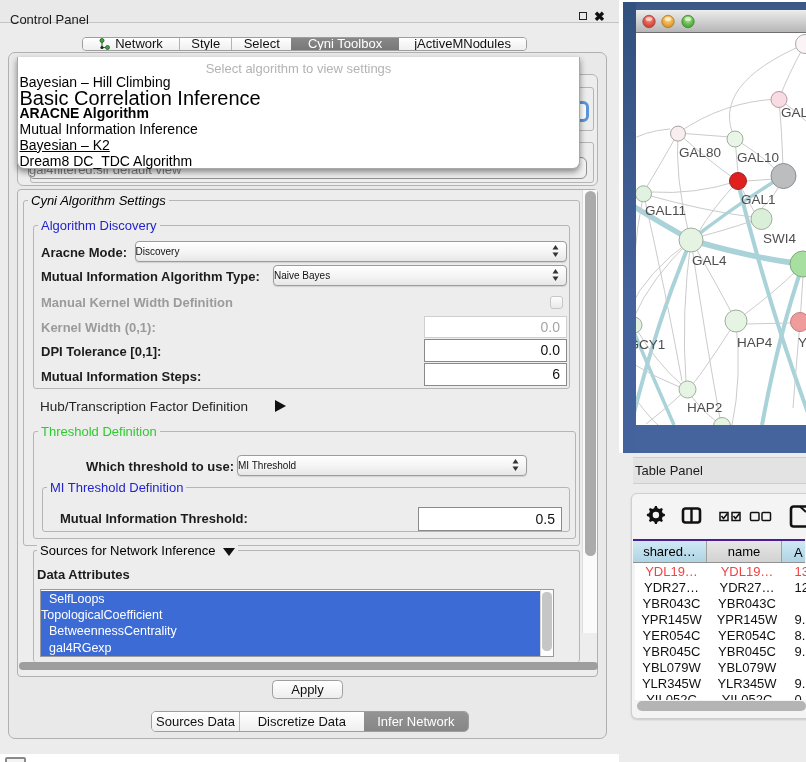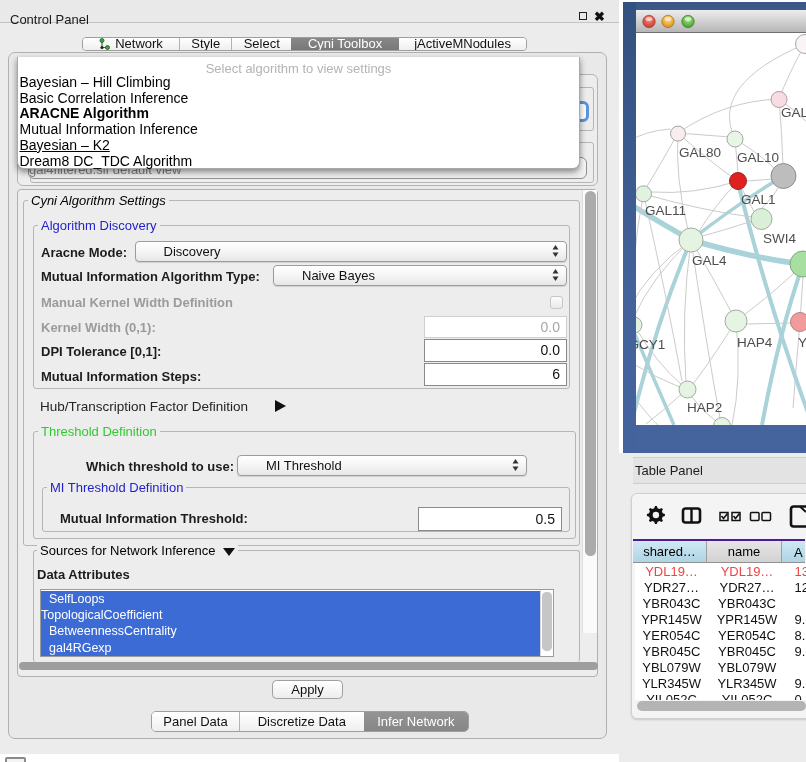--- a/index.html
+++ b/index.html
@@ -4,21 +4,21 @@
 * { margin:0; padding:0; box-sizing:border-box; font-family:"Liberation Sans",sans-serif; }
 html,body { width:806px; height:762px; overflow:hidden; background:#ffffff; }
 .abs { position:absolute; }
 .lbl { position:absolute; font-size:13px; color:#1c1c1c; white-space:nowrap; }
 .b { font-weight:bold; }
 .dis { color:#9b9b9b; }
 .field { position:absolute; background:#fff; font-size:14px; color:#111; text-align:right; padding-right:6px; white-space:nowrap; }
 .combo { position:absolute; border:1px solid #9c9c9c; border-radius:4px;
   background:linear-gradient(#ffffff,#f4f4f4 55%,#e7e7e7); font-size:13px; color:#111;
   box-shadow:0 1px 1px rgba(0,0,0,0.12); }
-.combo .ct { position:absolute; left:28px; font-size:13px; top:50%; transform:translateY(-50%); white-space:nowrap; }
+.combo .ct { position:absolute; left:0; font-size:10px; top:50%; transform:translateY(-50%); white-space:nowrap; }
 .spin { position:absolute; right:7px; top:50%; transform:translateY(-50%); width:7px; height:12px; }
 .grp { position:absolute; border:1px solid #b5b5b5; border-radius:3px; }
 .glab { position:absolute; top:-8px; font-size:13px; background:#ededed; padding:0 3px; white-space:nowrap; }
 .tab { height:100%; display:flex; align-items:center; justify-content:center;
   font-size:13px; color:#111; background:linear-gradient(#ffffff,#efefef); white-space:nowrap; }
 .tabsel { background:linear-gradient(#888888,#787878); color:#ffffff; }
 </style></head>
 <body>
 
 <div class="abs" style="left:0;top:8;width:619px;height:754px;background:#ececec;"></div>
@@ -106,29 +106,29 @@
 <div style="position:absolute;left:0;top:0.5px;width:500px;height:16.4px;background:#3d6bd5;color:#fff;font-size:12.5px;line-height:16.4px;padding-left:8px;">SelfLoops</div>
 <div style="position:absolute;left:0;top:16.9px;width:500px;height:16.4px;background:#3d6bd5;color:#fff;font-size:12.5px;line-height:16.4px;">TopologicalCoefficient</div>
 <div style="position:absolute;left:0;top:33.3px;width:500px;height:16.4px;background:#3d6bd5;color:#fff;font-size:12.5px;line-height:16.4px;padding-left:8px;">BetweennessCentrality</div>
 <div style="position:absolute;left:0;top:49.699999999999996px;width:500px;height:16.4px;background:#3d6bd5;color:#fff;font-size:12.5px;line-height:16.4px;padding-left:8px;">gal4RGexp</div>
 <div style="position:absolute;right:0;top:0;width:13px;height:68px;background:#fdfdfd;border-left:1px solid #d5d5d5;"></div>
 <div style="position:absolute;right:1.5px;top:2px;width:9.5px;height:59px;background:#c6c6c6;border-radius:4.5px;"></div>
 </div>
 <div class="abs" style="left:18.5px;top:662px;width:579px;height:7.5px;background:#9e9e9e;border-radius:4px;"></div>
 <div class="abs" style="left:272px;top:679.5px;width:71px;height:19px;border:1px solid #9f9f9f;border-radius:4.5px;background:linear-gradient(#ffffff,#ededed);font-size:13px;color:#111;display:flex;align-items:center;justify-content:center;">Apply</div>
 <div class="abs" style="left:151px;top:710.5px;width:318px;height:21.5px;border:1px solid #9e9e9e;border-radius:5px;display:flex;overflow:hidden;">
-<div class="tab" style="width:87.5px;background:linear-gradient(#ffffff,#efefef);">Panel Data</div>
+<div class="tab" style="width:87.5px;background:linear-gradient(#ffffff,#efefef);">Sources Data</div>
 <div class="tab" style="width:125.5px;border-left:1px solid #b3b3b3;background:linear-gradient(#ffffff,#efefef);">Discretize Data</div>
 <div class="tab tabsel" style="width:105px;background:linear-gradient(#949494,#868686);">Infer Network</div>
 </div>
 <div class="abs" style="left:5px;top:757px;width:21px;height:12px;border:2px solid #8a8a8a;border-radius:2px;background:#f4f4f4;"></div>
 <div class="abs" style="left:17px;top:57px;width:563px;height:112px;background:#fff;border:1px solid #a9a9a9;border-top:none;border-radius:0 0 7px 7px;box-shadow:0 3px 6px rgba(0,0,0,0.45);z-index:40;">
 <div style="position:absolute;left:0;top:4px;width:100%;text-align:center;font-size:13px;color:#b3b3b3;">Select algorithm to view settings</div>
 <div style="position:absolute;left:1.5px;top:18.0px;font-size:14px;line-height:15.7px;color:#000;">Bayesian – Hill Climbing</div>
-<div style="position:absolute;left:1.5px;top:33.7px;font-size:14px;line-height:15.7px;color:#000;">Basic Correlation Inference</div>
+<div style="position:absolute;left:1.5px;top:33.7px;font-size:20px;line-height:15.7px;color:#000;">Basic Correlation Inference</div>
 <div style="position:absolute;left:1.5px;top:49.4px;font-size:14px;line-height:15.7px;color:#000;font-weight:bold;">ARACNE Algorithm</div>
 <div style="position:absolute;left:1.5px;top:65.1px;font-size:14px;line-height:15.7px;color:#000;">Mutual Information Inference</div>
 <div style="position:absolute;left:1.5px;top:80.8px;font-size:14px;line-height:15.7px;color:#000;text-decoration:underline;">Bayesian – K2</div>
 <div style="position:absolute;left:1.5px;top:96.5px;font-size:14px;line-height:15.7px;color:#000;">Dream8 DC_TDC Algorithm</div>
 </div>
 <div class="abs" style="left:619px;top:453px;width:187px;height:309px;background:#ececec;"></div>
 <div class="abs" style="left:623px;top:2px;width:183px;height:451px;background:linear-gradient(#3a5784,#45639c 30px);"></div>
 <div class="abs" style="left:623px;top:2px;width:13px;height:451px;background:linear-gradient(#32517e,#44629b 65%);"></div>
 <div class="abs" style="left:636px;top:10px;width:170px;height:23px;background:linear-gradient(#ededed,#b6b6b6);border-bottom:1px solid #6f6f6f;"></div>
 <svg class="abs" style="left:640px;top:13px;z-index:5;" width="60" height="17" viewBox="0 0 60 17">

